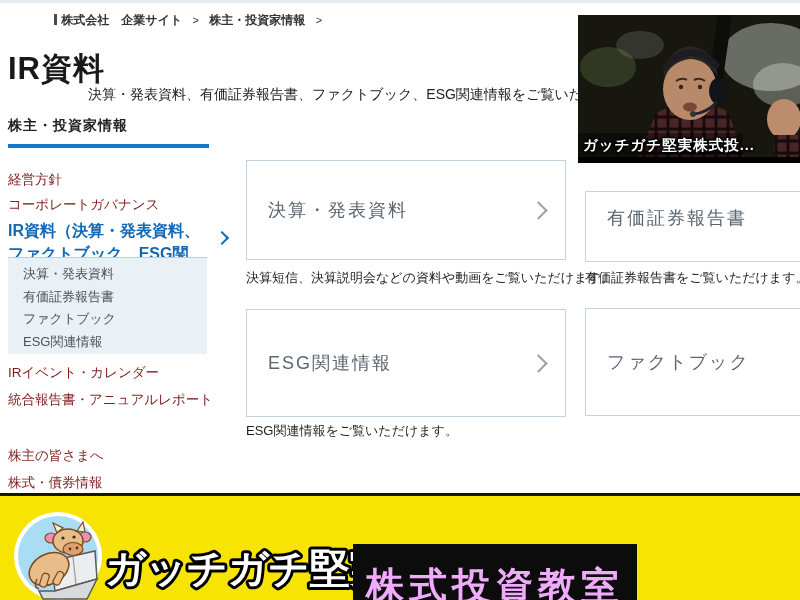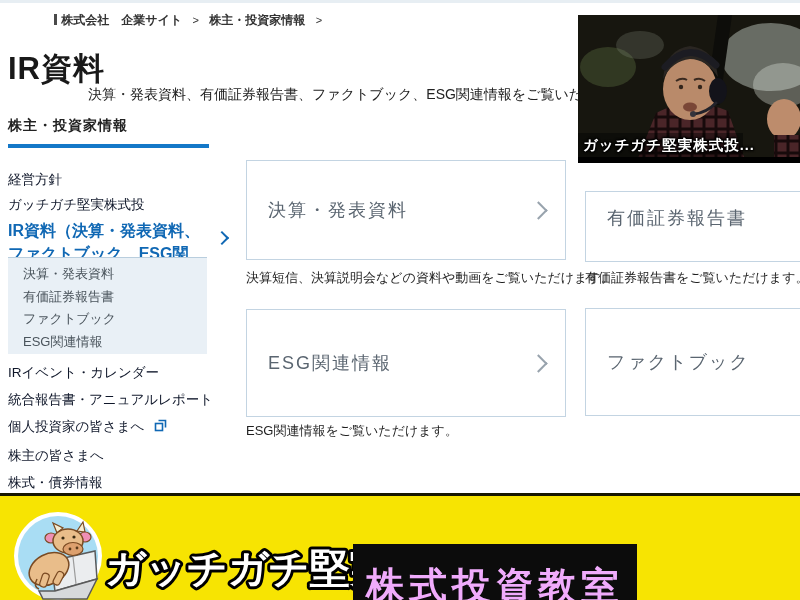--- a/index.html
+++ b/index.html
@@ -13,21 +13,21 @@
   .bc-link{cursor:pointer;font-weight:bold;}
   .bc-sep{margin:0 7px;font-size:11px;color:#333;}
 
   
   .page-title{position:absolute;left:8px;top:27px;font-size:31px;font-weight:bold;color:#191919;letter-spacing:1px;}
   .page-subtitle{position:absolute;left:88px;top:72px;font-size:14px;color:#222;}
 
   
   .sb-title{position:absolute;left:8px;top:117px;font-size:14px;font-weight:bold;color:#222;letter-spacing:1px;}
   .sb-underline{position:absolute;left:8px;top:144px;width:201px;height:4px;background:#1478c8;}
-  .sb-item{position:absolute;left:8px;font-size:13.5px;color:#0f172a;cursor:pointer;white-space:nowrap;}
+  .sb-item{position:absolute;left:8px;font-size:13.5px;color:#7f1d1d;cursor:pointer;white-space:nowrap;}
   .sb-active{position:absolute;left:8px;top:219px;width:196px;font-size:16px;font-weight:bold;
              color:#1068b4;line-height:1.45;cursor:pointer;}
   .sb-active-chevron{position:absolute;left:217px;top:233px;width:8px;height:8px;
              border-top:2px solid #1068b4;border-right:2px solid #1068b4;transform:rotate(45deg);}
   .submenu{position:absolute;left:8px;top:257px;width:199px;height:96px;background:#e9f0f6;border-top:1px solid #b9cede;}
   .sub-item{position:absolute;left:15px;font-size:13px;color:#4a545c;cursor:pointer;white-space:nowrap;}
   .ext-icon{display:inline-block;margin-left:6px;vertical-align:-1px;}
 
   
   .card{position:absolute;background:#fff;border:1px solid #c3d4e2;display:flex;align-items:center;cursor:pointer;}
@@ -65,41 +65,34 @@
     <span class="bc-sep">&gt;</span>
   </nav>
 
   <h1 class="page-title">IR資料</h1>
   <p class="page-subtitle">決算・発表資料、有価証券報告書、ファクトブック、ESG関連情報をご覧いただけます。</p>
 
   <div class="sb-title">株主・投資家情報</div>
   <div class="sb-underline"></div>
 
   <div class="sb-item" style="top:171px">経営方針</div>
-  <div class="sb-item" style="top:196px">ガッチガチ堅実株式投</div>
+  <div class="sb-item" style="top:196px">コーポレートガバナンス</div>
 
   <div class="sb-active">IR資料（決算・発表資料、ファクトブック、ESG関連情報）</div>
   <span class="sb-active-chevron"></span>
 
   <div class="submenu">
     <div class="sub-item" style="top:7px">決算・発表資料</div>
     <div class="sub-item" style="top:30px">有価証券報告書</div>
     <div class="sub-item" style="top:52px">ファクトブック</div>
     <div class="sub-item" style="top:75px">ESG関連情報</div>
   </div>
 
   <div class="sb-item" style="top:364px">IRイベント・カレンダー</div>
   <div class="sb-item" style="top:391px">統合報告書・アニュアルレポート</div>
-  <div class="sb-item" style="top:418px">
-    <span>個人投資家の皆さまへ</span>
-    <svg class="ext-icon" width="13" height="13" viewBox="0 0 13 13">
-      <path d="M4.5 1.5h7v7" fill="none" stroke="#1068b4" stroke-width="1.6"></path>
-      <rect x="1.5" y="4.5" width="7" height="7" fill="#fff" stroke="#1068b4" stroke-width="1.6"></rect>
-    </svg>
-  </div>
   <div class="sb-item" style="top:447px">株主の皆さまへ</div>
   <div class="sb-item" style="top:474px">株式・債券情報</div>
 
   <div class="card" style="left:246px;top:160px;width:318px;height:98px;">
     <span class="card-title">決算・発表資料</span>
     <span class="card-chevron"></span>
   </div>
   <div class="card top-align" style="left:585px;top:191px;width:240px;height:69px;">
     <span class="card-title">有価証券報告書</span>
   </div>

